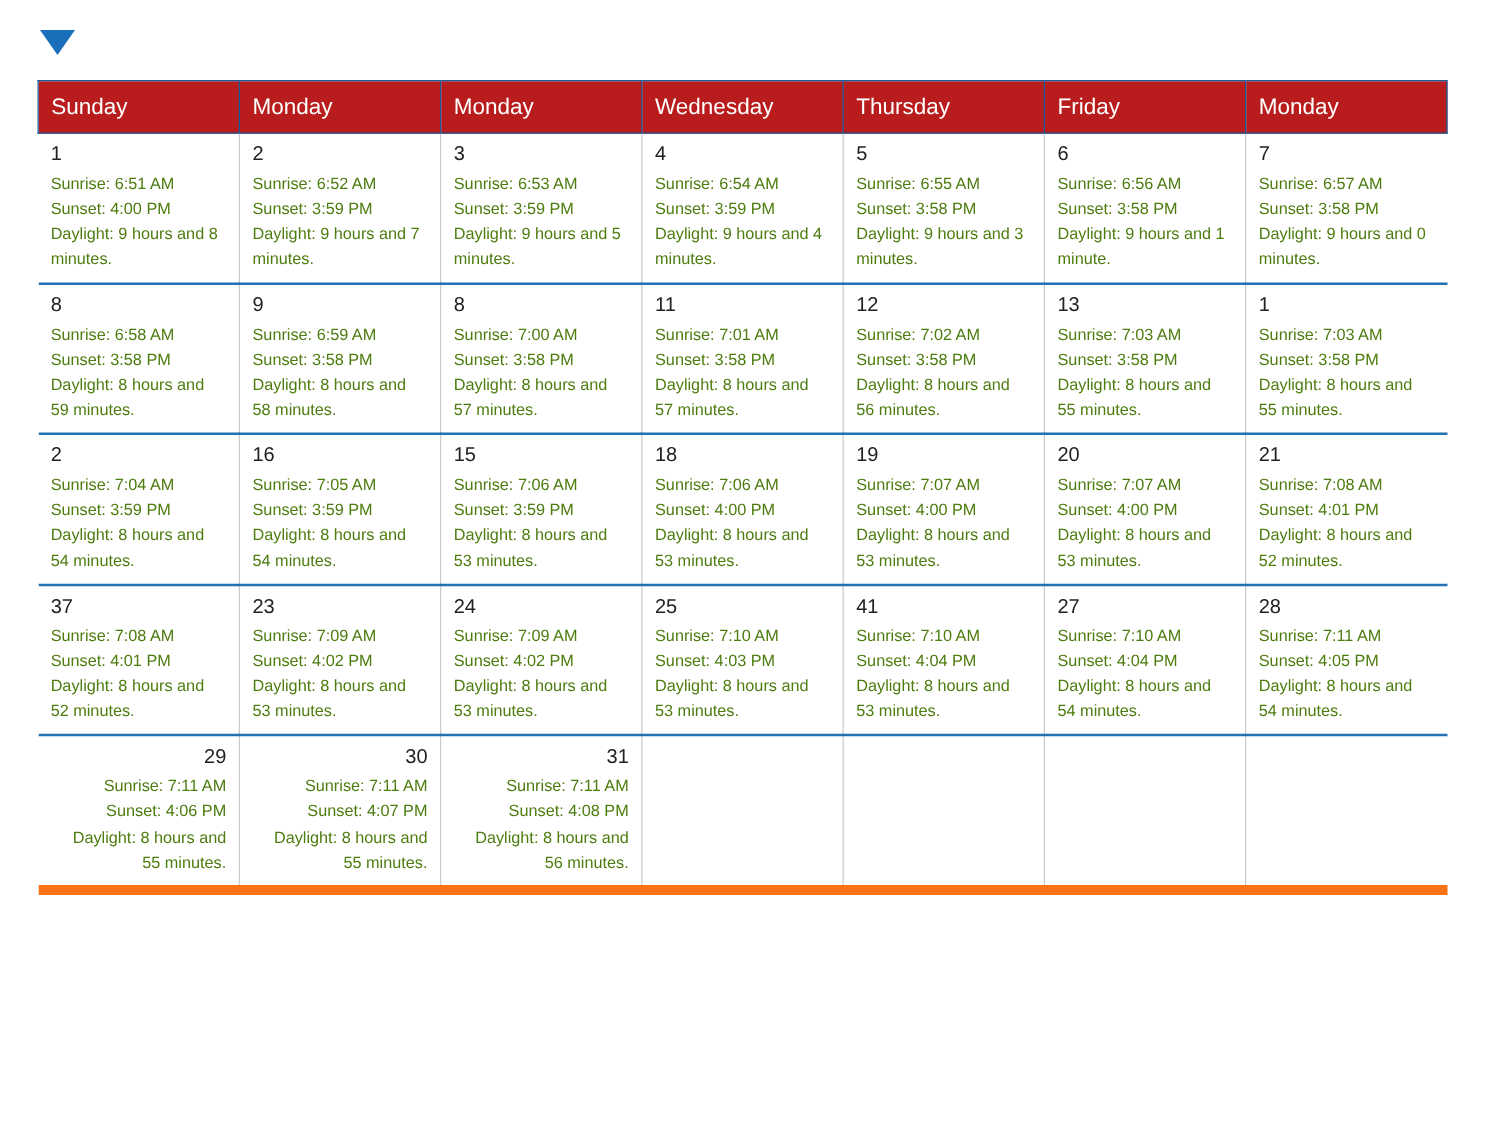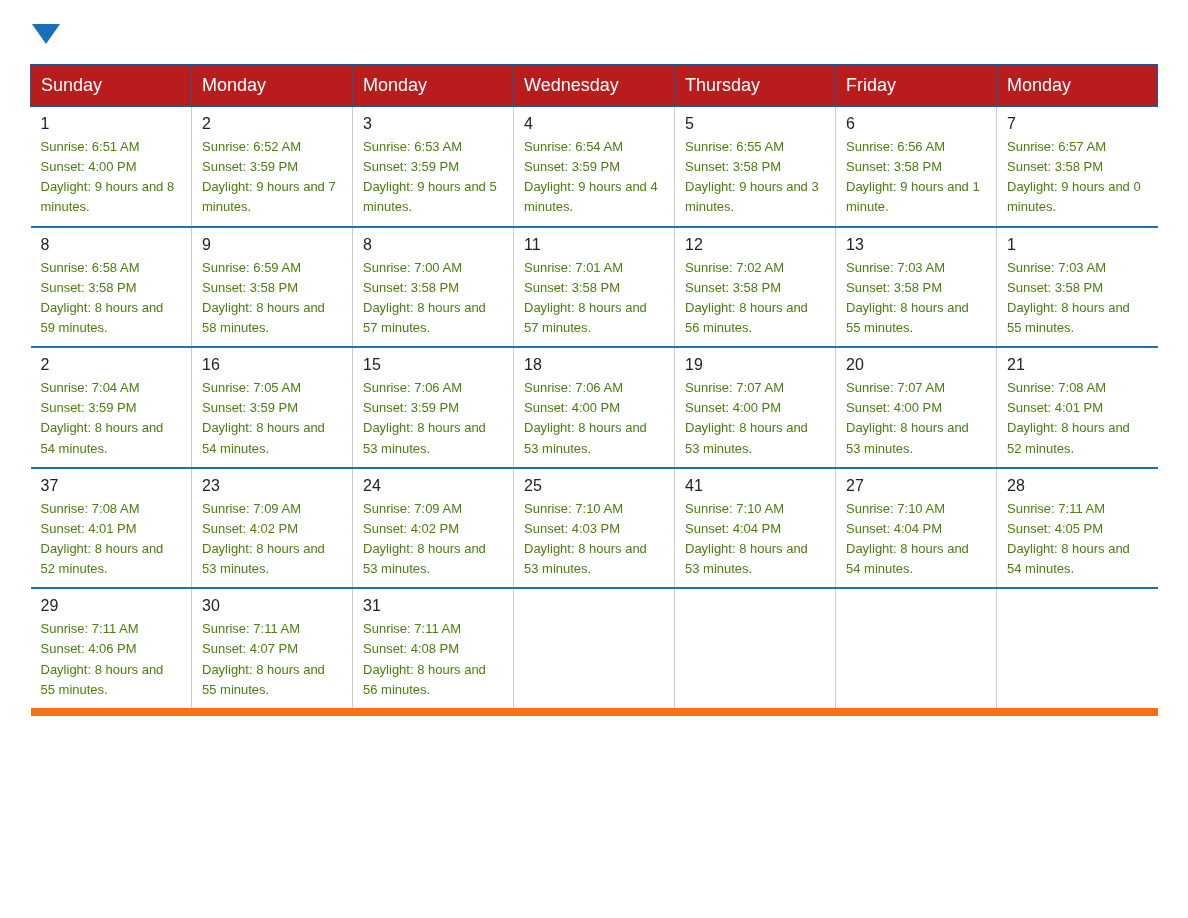--- a/index.html
+++ b/index.html
@@ -94,20 +94,21 @@
       display: block;
       margin-bottom: 4px;
     }
     .day-info {
       font-size: 13px;
       line-height: 1.55;
       color: #4d7c0f;
     }
     tbody tr:last-child {
       border-bottom: 8px solid #f97316;
+      text-align: right;
     }
     .empty-cell {
       background: #fff;
     }
   </style>
 </head>
 <body>
 
 <div class="header">
   <div class="logo-wrapper">

